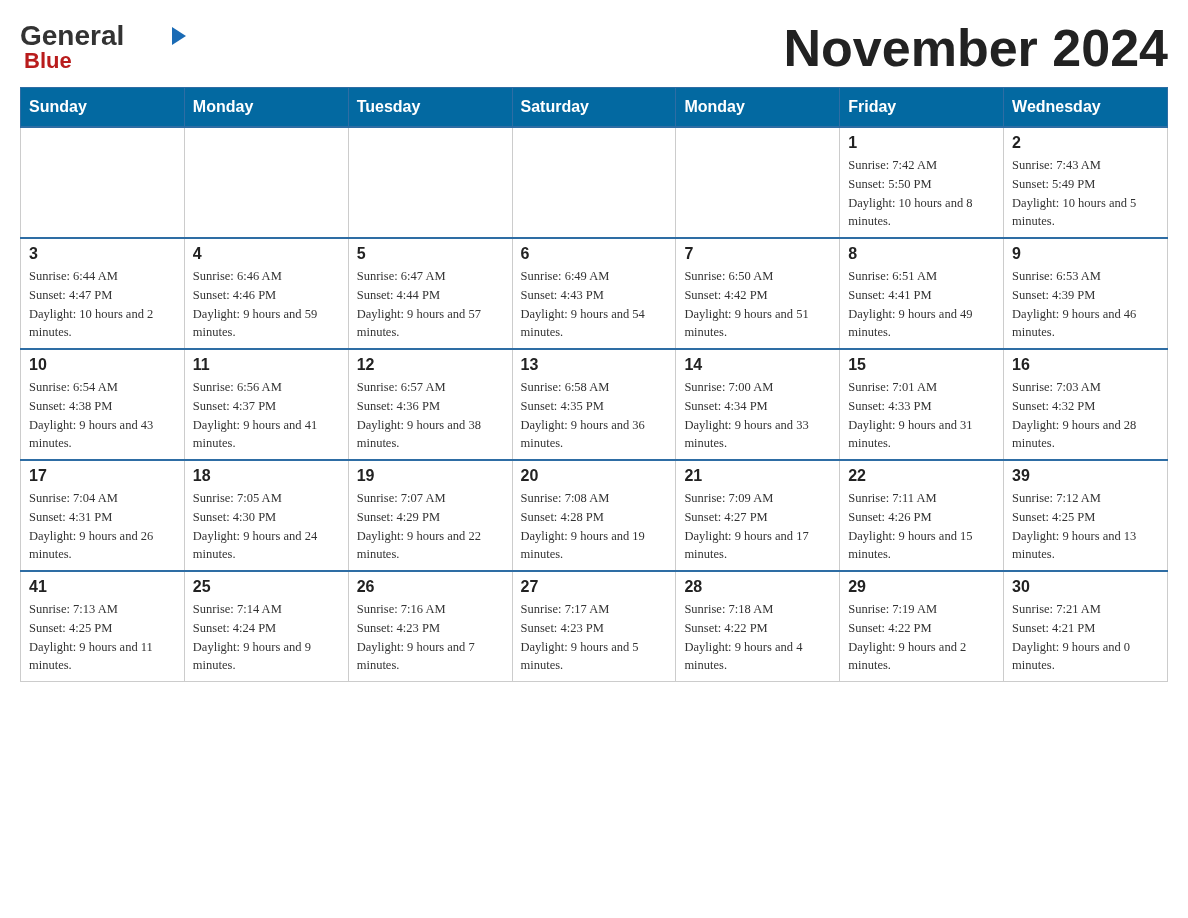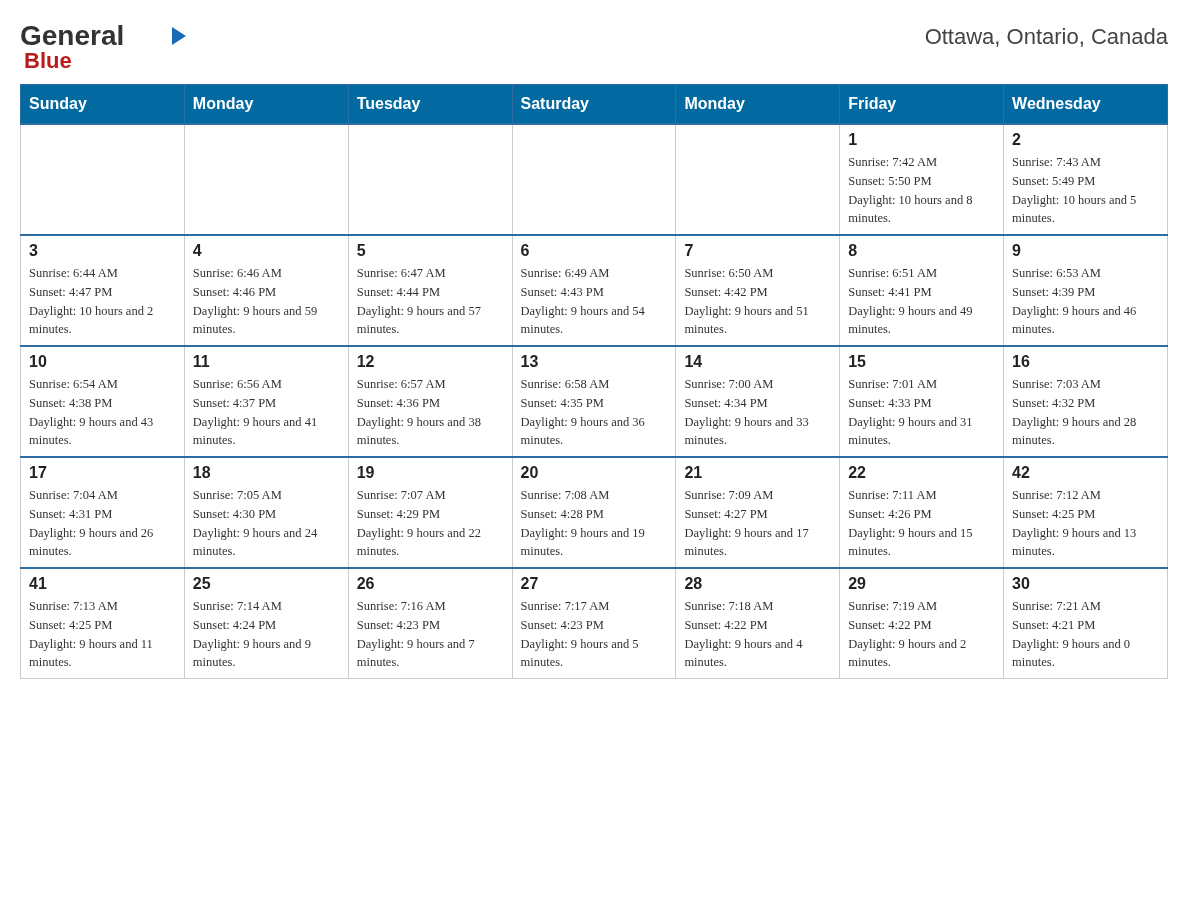--- a/index.html
+++ b/index.html
@@ -112,21 +112,21 @@
       <span class="logo-general">General</span>
       <span class="logo-arrow">
         <svg width="22" height="22" viewBox="0 0 22 22">
           <polygon points="4,2 18,11 4,20" fill="#1a6bb5"></polygon>
         </svg>
       </span>
     </div>
     <div class="logo-bottom">Blue</div>
   </div>
   <div class="title-block">
-    <div class="location">Ottawa, Ontario, Canada</div>
+    <div class="month-title">November 2024</div>
   </div>
 </div>
 
 <table class="calendar">
   <thead>
     <tr>
       <th>Sunday</th>
       <th>Monday</th>
       <th>Tuesday</th>
       <th>Saturday</th>
@@ -230,21 +230,21 @@
         </td>
         <td>
           <span class="day-number">21</span>
           <div class="day-info">Sunrise: 7:09 AM<br>Sunset: 4:27 PM<br>Daylight: 9 hours and 17 minutes.</div>
         </td>
         <td>
           <span class="day-number">22</span>
           <div class="day-info">Sunrise: 7:11 AM<br>Sunset: 4:26 PM<br>Daylight: 9 hours and 15 minutes.</div>
         </td>
         <td>
-          <span class="day-number">42</span>
+          <span class="day-number">39</span>
           <div class="day-info">Sunrise: 7:12 AM<br>Sunset: 4:25 PM<br>Daylight: 9 hours and 13 minutes.</div>
         </td>
       </tr>
       <tr>
         <td>
           <span class="day-number">41</span>
           <div class="day-info">Sunrise: 7:13 AM<br>Sunset: 4:25 PM<br>Daylight: 9 hours and 11 minutes.</div>
         </td>
         <td>
           <span class="day-number">25</span>

